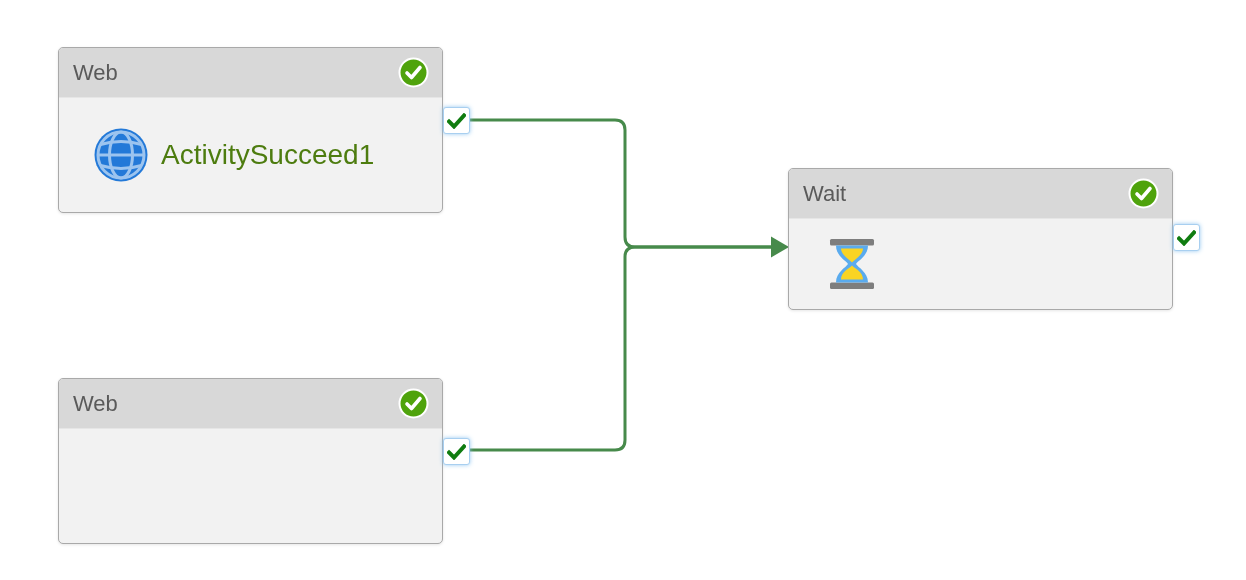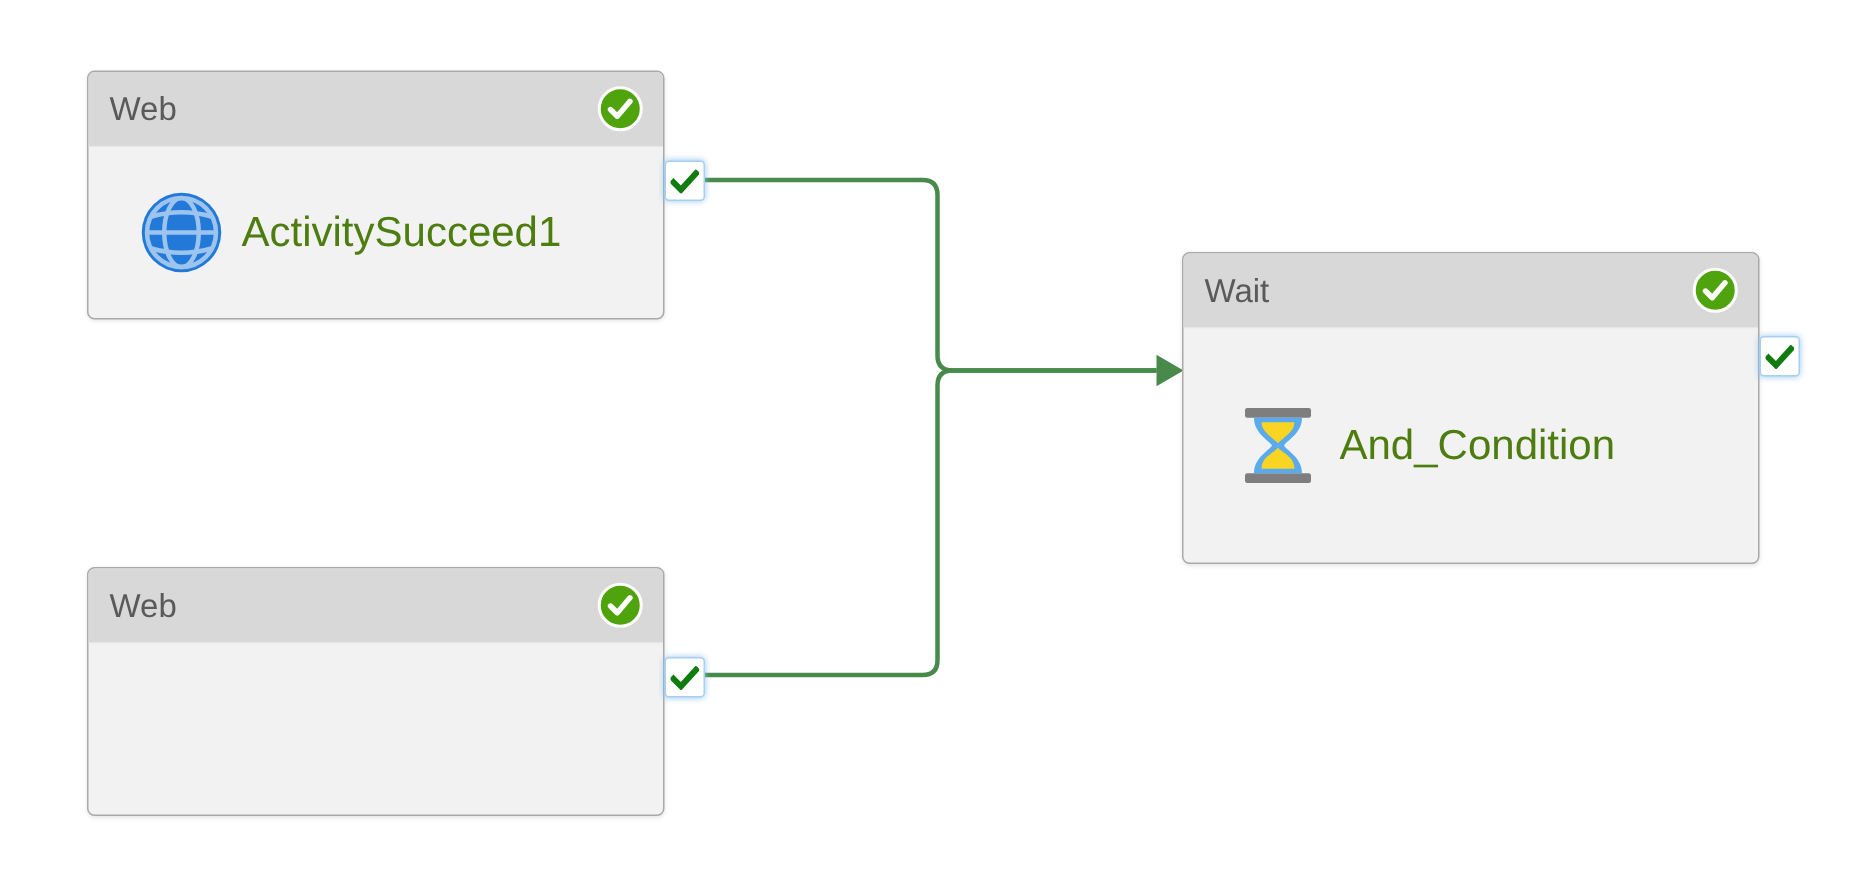--- a/index.html
+++ b/index.html
@@ -33,21 +33,21 @@
     position: absolute;
     width: 385px;
     background: #f2f2f2;
     border: 1px solid #a9a9a9;
     border-radius: 5px;
     box-shadow: 0 1px 3px rgba(0,0,0,0.10);
     box-sizing: border-box;
   }
   .node-1 { left: 58px;  top: 47px;  height: 166px; }
   .node-2 { left: 58px;  top: 378px; height: 166px; }
-  .node-3 { left: 788px; top: 168px; height: 208px; }
+  .node-3 { left: 788px; top: 168px; height: 142px; }
   .node-header {
     height: 50px;
     background: #d8d8d8;
     border-bottom: 1px solid #e6e6e6;
     border-radius: 4px 4px 0 0;
     display: flex;
     align-items: center;
     justify-content: space-between;
     padding: 0 13px 0 14px;
     box-sizing: border-box;
@@ -163,21 +163,20 @@
     <div class="node-body">
       <span class="activity-icon">
         <svg width="56" height="50" viewBox="0 0 56 50">
           <rect x="6" y="0" width="44" height="6.5" rx="1.5" fill="#7e7e7e"></rect>
           <rect x="6" y="43.5" width="44" height="6.5" rx="1.5" fill="#7e7e7e"></rect>
           <path d="M12 6.5 H44 C44 17 34 21.5 32 25 C34 28.5 44 33 44 43.5 H12 C12 33 22 28.5 24 25 C22 21.5 12 17 12 6.5 Z" fill="#5aabee"></path>
           <path d="M17 9.5 H39 C39 16 31 20 28 23.5 C25 20 17 16 17 9.5 Z" fill="#f9d423"></path>
           <path d="M28 26.5 C31 30 39 32.5 39 40.5 H17 C17 32.5 25 30 28 26.5 Z" fill="#f9d423"></path>
         </svg>
       </span>
-      <span class="activity-name">And_Condition</span>
     </div>
     <div class="port">
       <svg width="19" height="16" viewBox="0 0 19 16">
         <path d="M2 8.5 L7 13.5 L17 2.5" fill="none" stroke="#107c10" stroke-width="4" stroke-linecap="square"></path>
       </svg>
     </div>
   </div>
 
 </div>
 

